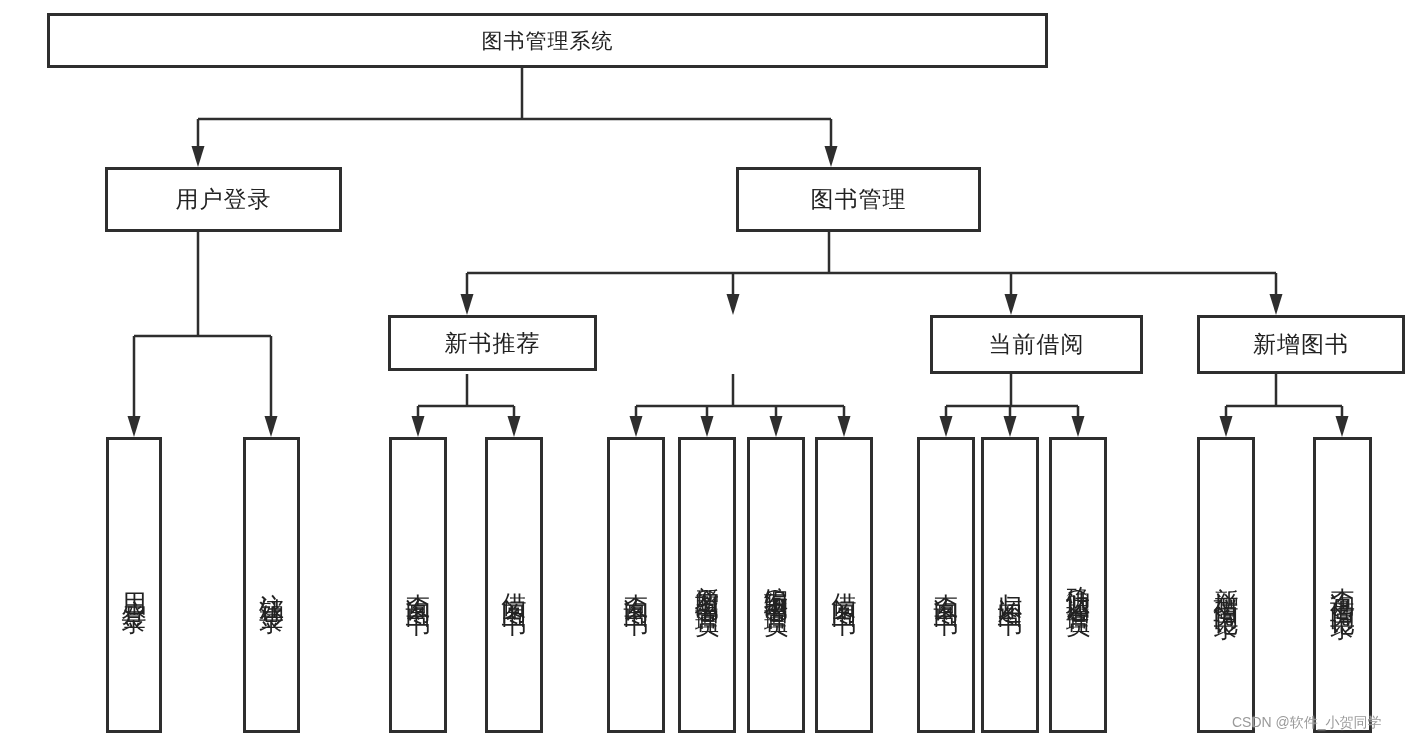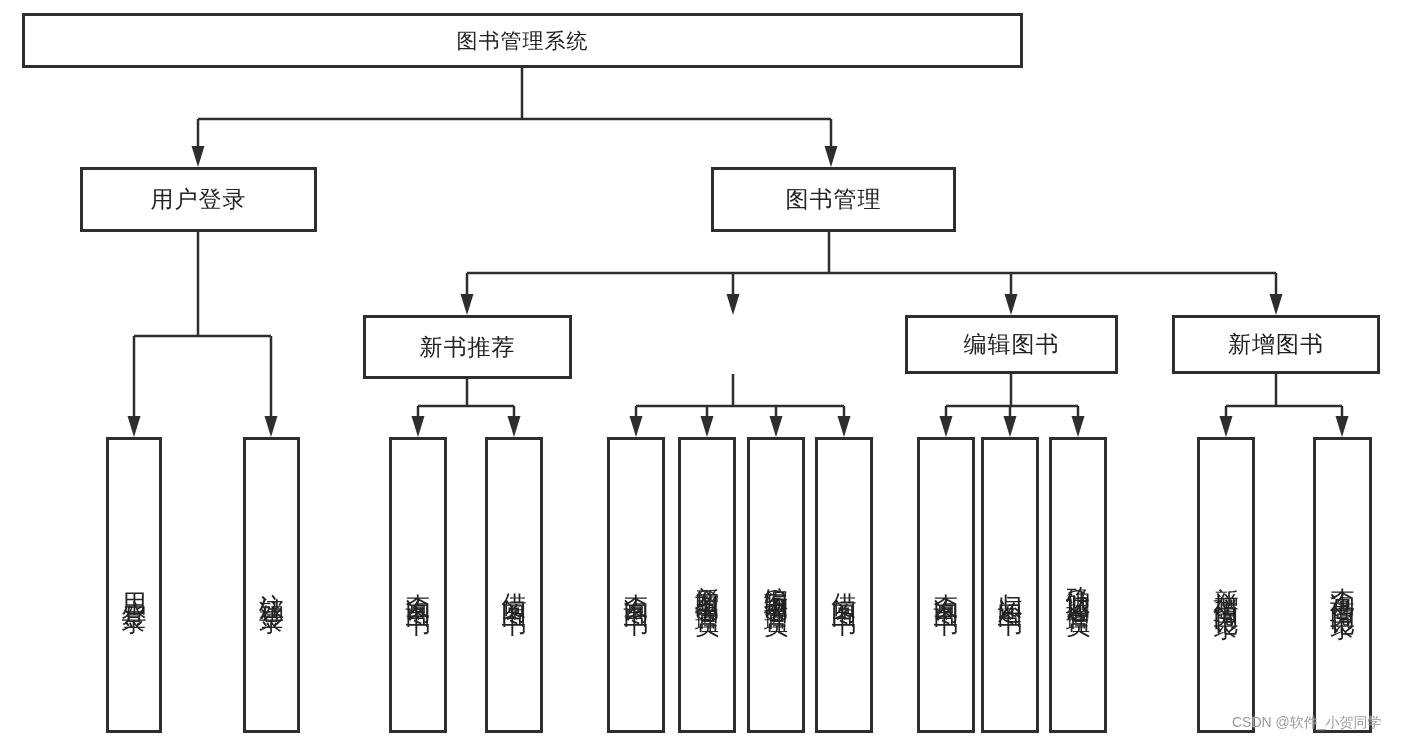--- a/index.html
+++ b/index.html
@@ -26,20 +26,21 @@
     box-sizing: border-box;
     border: 3px solid #2e2e2e;
     background: #ffffff;
     display: flex;
     align-items: center;
     justify-content: center;
     color: #222222;
     font-size: 23px;
     letter-spacing: 1px;
     white-space: nowrap;
+    margin-left: 25px;
   }
   .hbox.title {
     font-size: 21px;
   }
   .vbox {
     position: absolute;
     box-sizing: border-box;
     border: 3px solid #2e2e2e;
     background: #ffffff;
     display: flex;
@@ -111,22 +112,22 @@
       <polygon points="1219.5,416 1232.5,416 1226,437"></polygon>
       <polygon points="1335.5,416 1348.5,416 1342,437"></polygon>
     </g>
   </svg>
 
   <div class="hbox title" style="left:22px; top:13px; width:1001px; height:55px">图书管理系统</div>
 
   <div class="hbox" style="left:80px; top:167px; width:237px; height:65px">用户登录</div>
   <div class="hbox" style="left:711px; top:167px; width:245px; height:65px">图书管理</div>
 
-  <div class="hbox" style="left:363px; top:315px; width:209px; height:64px">新书推荐</div>
-  <div class="hbox" style="left:905px; top:315px; width:213px; height:59px">编辑图书</div>
+  <div class="hbox" style="left:363px; top:315px; width:209px; height:56px">新书推荐</div>
+  <div class="hbox" style="left:905px; top:315px; width:213px; height:59px">当前借阅</div>
   <div class="hbox" style="left:1172px; top:315px; width:208px; height:59px">新增图书</div>
 
   <div class="vbox" style="left:106px; top:437px; width:56px; height:296px">
     <span class="vlabel">用户登录</span>
   </div>
   <div class="vbox" style="left:243px; top:437px; width:57px; height:296px">
     <span class="vlabel">注销登录</span>
   </div>
 
   <div class="vbox" style="left:389px; top:437px; width:58px; height:296px">

